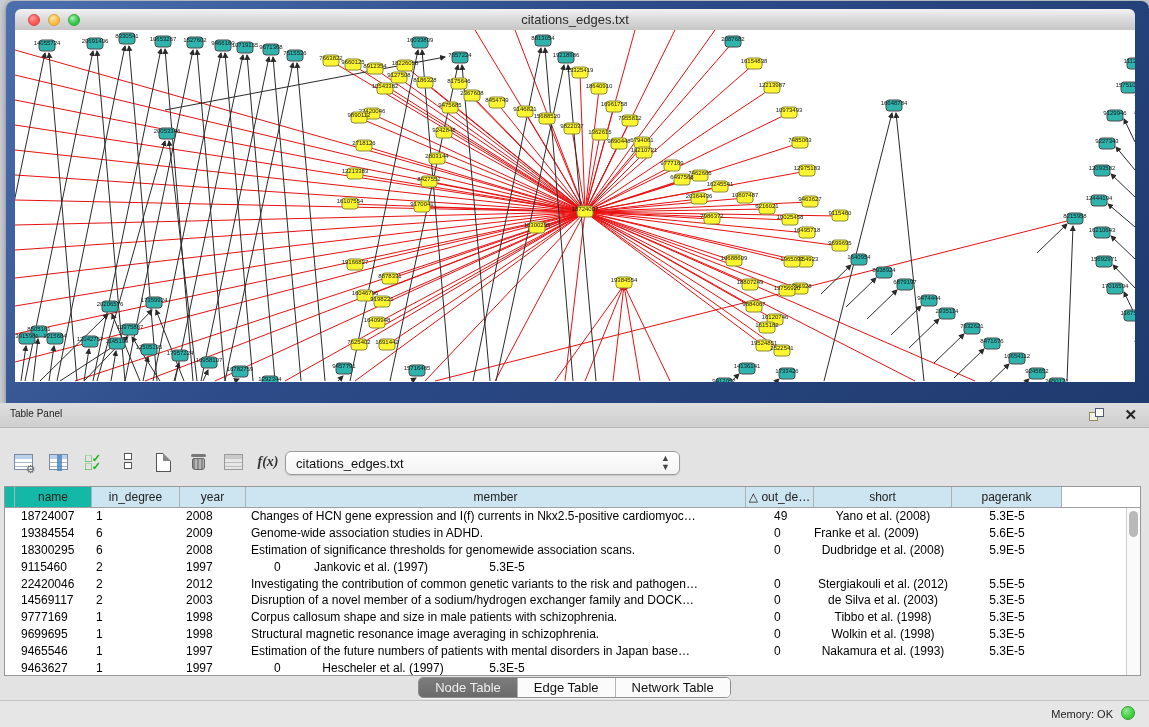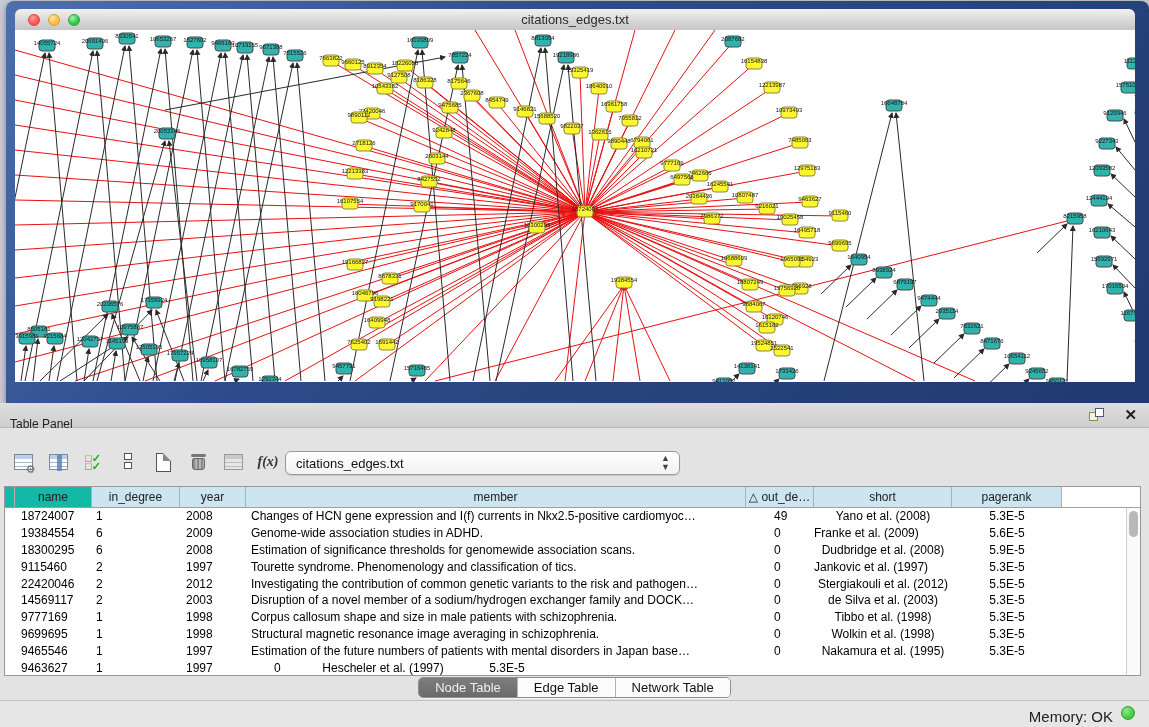--- a/index.html
+++ b/index.html
@@ -19,21 +19,21 @@
   .light.red   { background:radial-gradient(circle at 35% 30%,#ff9a96,#fc5753 60%); border:1px solid #d8433f; }
   .light.yellow{ background:radial-gradient(circle at 35% 30%,#ffe6a8,#fdbc40 60%); border:1px solid #d99e33; }
   .light.green { background:radial-gradient(circle at 35% 30%,#a8f0b0,#33c748 60%); border:1px solid #2aa73c; }
   .canvas { position:absolute; left:9px; top:29px; width:1120px; height:352px; background:#ffffff; overflow:hidden; }
   .canvas svg { display:block; }
 
   
   .table-panel { position:absolute; left:0; top:403px; width:1149px; height:324px; background:#e3e3e3; }
   .panel-head { position:absolute; left:0; top:0; width:100%; height:25px;
     background:linear-gradient(#dedede,#cfcfcf); border-bottom:1px solid #b9b9b9; }
-  .panel-title { position:absolute; left:10px; top:14px; font-size:12px; color:#222; }
+  .panel-title { position:absolute; left:10px; top:5px; font-size:10px; color:#222; }
   .float-ic { position:absolute; right:44px; top:5px; width:16px; height:15px; }
   .float-ic .b1 { position:absolute; left:0; top:4px; width:9px; height:9px; border:1.5px solid #8f8a5a; background:#f4f2e4; }
   .float-ic .b2 { position:absolute; left:6px; top:0; width:9px; height:9px; border:1.5px solid #4a5a78; background:#fff; }
   .close-ic { position:absolute; right:12px; top:3px; font-size:15px; font-weight:bold; color:#222; line-height:18px; }
 
   
   .toolbar { position:absolute; left:10px; top:44px; height:30px; display:flex; align-items:center; gap:9px; }
   .tbtn { width:26px; height:27px; display:flex; align-items:center; justify-content:center; position:relative; }
   .grid-ic { width:19px; height:16px; border:1px solid #7b8aa0; background:
       linear-gradient(#b9d2ea,#b9d2ea) 0 0/19px 4px no-repeat,
@@ -75,21 +75,21 @@
   
   .tabbar { position:absolute; left:0; top:271px; width:100%; height:26px; display:flex; justify-content:center; align-items:center; }
   .seg { display:flex; border:1px solid #8e8e8e; border-radius:5px; overflow:hidden; height:21px;
          box-shadow:0 1px 0 rgba(255,255,255,.6); font-size:13px; }
   .seg .tab { padding:0 16px; display:flex; align-items:center; background:#fbfbfb; color:#111; border-left:1px solid #b4b4b4; }
   .seg .tab:first-child { border-left:none; }
   .seg .tab.sel { background:linear-gradient(#7d7d7d,#6a6a6a); color:#efefef; }
 
   
   .statusbar { position:absolute; left:0; top:297px; width:100%; height:27px; background:#e6e6e6; border-top:1px solid #c2c2c2; }
-  .mem { position:absolute; right:36px; top:7px; font-size:15px; color:#222; }
+  .mem { position:absolute; right:36px; top:7px; font-size:11px; color:#222; }
   .memdot { position:absolute; right:14px; top:5px; width:14px; height:14px; border-radius:50%;
       background:radial-gradient(circle at 35% 30%,#8ee98e,#3ecb3e 65%); border:1px solid #2f9f2f; }
 </style>
 </head>
 <body>
 
 <div id="stage">
 
   <div class="net-frame">
     <div class="titlebar">
@@ -637,21 +637,20 @@
             <div class="td" style="width: 500px; padding-left: 5px; text-align: left;">Estimation of significance thresholds for genomewide association scans.</div>
             <div class="td" style="width: 68px; padding-left: 28px; text-align: left;">0</div>
             <div class="td" style="width: 138px; padding-left: 0px; text-align: center;">Dudbridge et al. (2008)</div>
             <div class="td" style="width: 110px; padding-left: 0px; text-align: center;">5.9E-5</div>
           </div>
           <div class="trow">
             <div class="td" style="width: 10px; padding-left: 0px; text-align: left;"></div>
             <div class="td" style="width: 77px; padding-left: 6px; text-align: left;">9115460</div>
             <div class="td" style="width: 88px; padding-left: 4px; text-align: left;">2</div>
             <div class="td" style="width: 66px; padding-left: 6px; text-align: left;">1997</div>
-            <div class="td" style="width: 500px; padding-left: 5px; text-align: left;">Tourette syndrome. Phenomenology and classification of tics.</div>
             <div class="td" style="width: 68px; padding-left: 28px; text-align: left;">0</div>
             <div class="td" style="width: 138px; padding-left: 0px; text-align: left;">Jankovic et al. (1997)</div>
             <div class="td" style="width: 110px; padding-left: 0px; text-align: center;">5.3E-5</div>
           </div>
           <div class="trow">
             <div class="td" style="width: 10px; padding-left: 0px; text-align: left;"></div>
             <div class="td" style="width: 77px; padding-left: 6px; text-align: left;">22420046</div>
             <div class="td" style="width: 88px; padding-left: 4px; text-align: left;">2</div>
             <div class="td" style="width: 66px; padding-left: 6px; text-align: left;">2012</div>
             <div class="td" style="width: 500px; padding-left: 5px; text-align: left;">Investigating the contribution of common genetic variants to the risk and pathogen…</div>
@@ -689,21 +688,21 @@
             <div class="td" style="width: 138px; padding-left: 0px; text-align: center;">Wolkin et al. (1998)</div>
             <div class="td" style="width: 110px; padding-left: 0px; text-align: center;">5.3E-5</div>
           </div>
           <div class="trow">
             <div class="td" style="width: 10px; padding-left: 0px; text-align: left;"></div>
             <div class="td" style="width: 77px; padding-left: 6px; text-align: left;">9465546</div>
             <div class="td" style="width: 88px; padding-left: 4px; text-align: left;">1</div>
             <div class="td" style="width: 66px; padding-left: 6px; text-align: left;">1997</div>
             <div class="td" style="width: 500px; padding-left: 5px; text-align: left;">Estimation of the future numbers of patients with mental disorders in Japan base…</div>
             <div class="td" style="width: 68px; padding-left: 28px; text-align: left;">0</div>
-            <div class="td" style="width: 138px; padding-left: 0px; text-align: center;">Nakamura et al. (1995)</div>
+            <div class="td" style="width: 138px; padding-left: 0px; text-align: center;">Nakamura et al. (1993)</div>
             <div class="td" style="width: 110px; padding-left: 0px; text-align: center;">5.3E-5</div>
           </div>
           <div class="trow">
             <div class="td" style="width: 10px; padding-left: 0px; text-align: left;"></div>
             <div class="td" style="width: 77px; padding-left: 6px; text-align: left;">9463627</div>
             <div class="td" style="width: 88px; padding-left: 4px; text-align: left;">1</div>
             <div class="td" style="width: 66px; padding-left: 6px; text-align: left;">1997</div>
             <div class="td" style="width: 68px; padding-left: 28px; text-align: left;">0</div>
             <div class="td" style="width: 138px; padding-left: 0px; text-align: center;">Hescheler et al. (1997)</div>
             <div class="td" style="width: 110px; padding-left: 0px; text-align: center;">5.3E-5</div>

